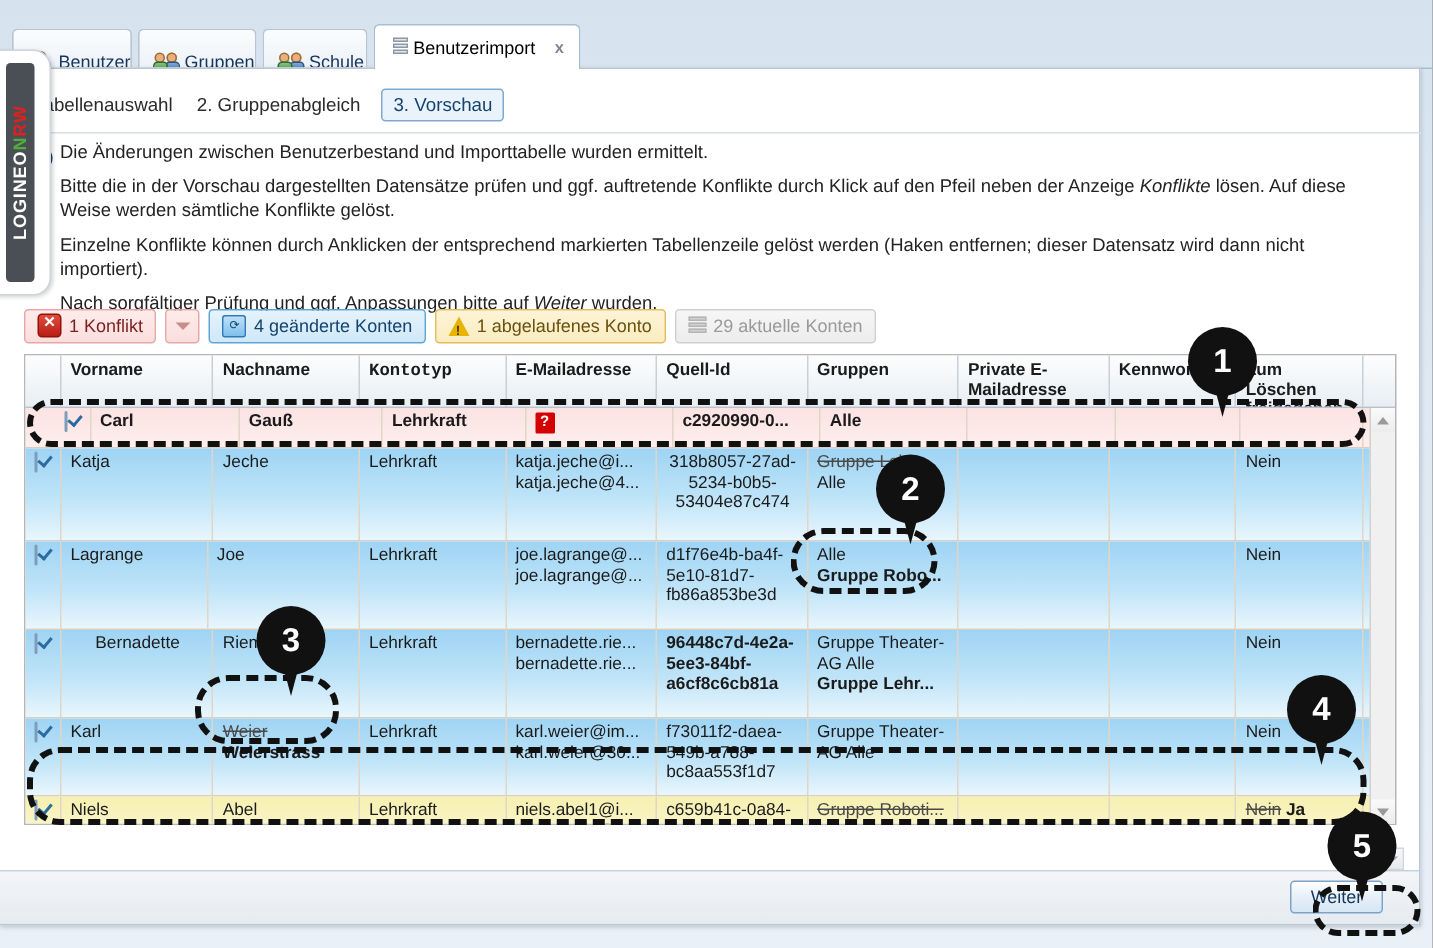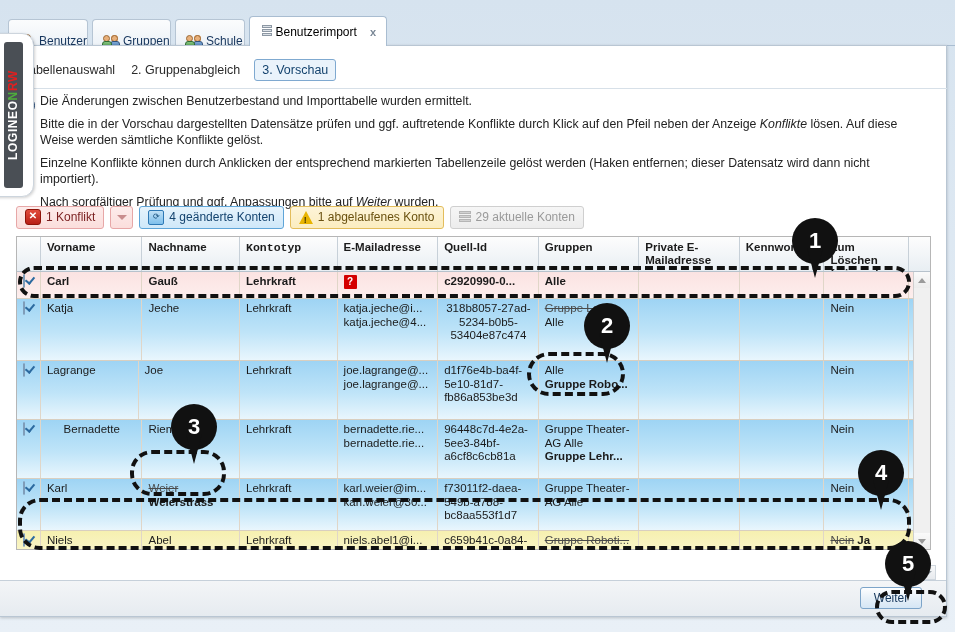--- a/index.html
+++ b/index.html
@@ -340,21 +340,21 @@
       <div class="gh" style="width:101px;">Quell-Id</div>
       <div class="gh" style="width:101px;">Gruppen</div>
       <div class="gh" style="width:101px;">Private E-Mailadresse</div>
       <div class="gh" style="width:85px;">Kennwort</div>
       <div class="gh" style="width:85px;">Zum Löschen freigegeben</div>
       <div class="gh" style="width:21px;border-right:none;"></div>
     </div>
 
     <div class="gridbody">
 
-      <div class="row conflict" style="height:27px;">
+      <div class="row conflict" style="height:27px;padding-left:20px;">
         <div class="cell" style="width:24px;"><span class="cbx"></span></div>
         <div class="cell bold" style="width:102px;">Carl</div>
         <div class="cell bold" style="width:98px;">Gauß</div>
         <div class="cell bold" style="width:98px;">Lehrkraft</div>
         <div class="cell" style="width:101px;"><span class="qmark">?</span></div>
         <div class="cell bold" style="width:101px;">c2920990-0...</div>
         <div class="cell bold" style="width:101px;">Alle</div>
         <div class="cell" style="width:101px;"></div>
         <div class="cell" style="width:85px;"></div>
         <div class="cell" style="width:85px;"></div>
@@ -403,21 +403,21 @@
 
       <div class="row blue" style="height:59px;">
         <div class="cell" style="width:24px;"><span class="cbx"></span></div>
         <div class="cell" style="width:102px;text-align:center;">Bernadette</div>
         <div class="cell" style="width:98px;">Rieman...</div>
         <div class="cell" style="width:98px;">Lehrkraft</div>
         <div class="cell twoline" style="width:101px;">
           <span>bernadette.rie...</span>
             <span>bernadette.rie...</span>
         </div>
-        <div class="cell" style="width:101px;">96448c7d-4e2a-5ee3-84bf-a6cf8c6cb81a</div>
+        <div class="cell" style="width:101px;font-weight:bold;">96448c7d-4e2a-5ee3-84bf-a6cf8c6cb81a</div>
         <div class="cell twoline" style="width:101px;">
           <span>Gruppe Theater-AG Alle</span>
             <span class="bold">Gruppe Lehr...</span>
         </div>
         <div class="cell" style="width:101px;"></div>
         <div class="cell" style="width:85px;"></div>
         <div class="cell" style="width:85px;">Nein</div>
         <div class="cell" style="width:21px;border-right:none;"></div>
       </div>
 

